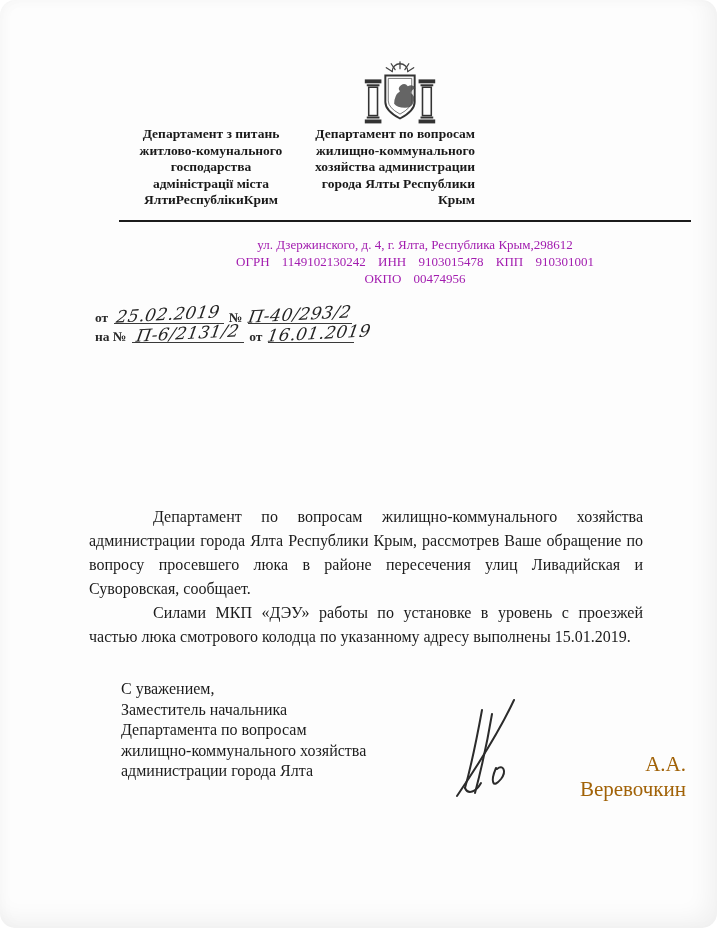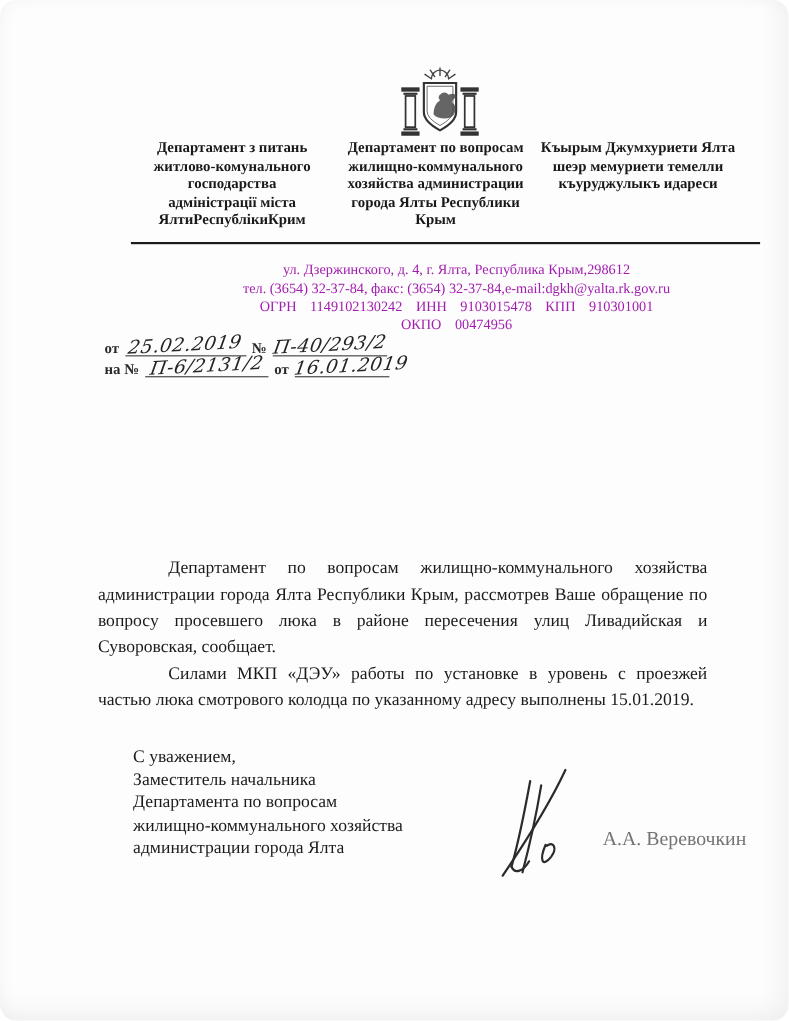--- a/index.html
+++ b/index.html
@@ -10,21 +10,21 @@
     color:#1f1f1f;
     box-shadow: inset -8px -8px 22px rgba(0,0,0,0.05), inset 4px 0 14px rgba(0,0,0,0.02);
     border-radius: 15px;
   }
   .emblem { position:absolute; left:356px; top:60px; width:88px; height:74px; }
   .org-col {
     position:absolute; top:126px; font-weight:bold; font-size:13.5px;
     line-height:16.5px; text-align:center; white-space:pre-line; color:#191919;
   }
   .col-uk  { left:110px; width:202px; }
-  .col-ru  { left:300px; width:192px; }
+  .col-ru  { left:283px; width:192px;text-align:right; }
   .col-crh { left:482px; width:196px; }
   .rule { position:absolute; left:119px; top:220px; width:572px; height:2px; background:#1c1c1c; }
   .contact {
     position:absolute; left:130px; top:237px; width:570px;
     text-align:center; font-size:13px; line-height:16.8px; color:#a21caf;
   }
   .spread { word-spacing:9px; }
   .refs { position:absolute; left:95px; top:306px; font-size:13.5px; color:#2a2a2a; }
   .ref-row { height:19px; white-space:nowrap; }
   .lbl { display:inline-block;font-weight:bold; }
@@ -46,21 +46,21 @@
     font-size:16px; line-height:24px; text-align:justify; color:#1b1b1b;
   }
   .body-text p { margin:0; text-indent:64px; }
   .closing {
     position:absolute; left:121px; top:679px; font-size:16px;
     line-height:20.5px; white-space:pre-line; color:#1b1b1b;
   }
   .sig { position:absolute; left:450px; top:690px; width:98px; height:114px; }
   .signer {
     position:absolute; left:548px; top:752px; width:138px;
-    font-size:18px; text-align:left; color:#737373;
+    font-size:21px; text-align:right; color:#a16207;
   }
 </style>
 </head>
 <body>
 
 <div class="page">
 
   <svg class="emblem" viewBox="0 0 90 74">
     <g stroke="#444" stroke-width="1.3" fill="none" stroke-linecap="round">
       <path d="M37,11 A8,8 0 0 1 53,11"></path>
@@ -92,29 +92,25 @@
   <div class="org-col col-uk">Департамент з питань
 житлово-комунального
 господарства
 адміністрації міста
 ЯлтиРеспублікиКрим</div>
   <div class="org-col col-ru">Департамент по вопросам
 жилищно-коммунального
 хозяйства администрации
 города Ялты Республики
 Крым</div>
-  <div class="org-col col-crh">Къырым Джумхуриети Ялта
-шеэр мемуриети темелли
-къуруджулыкъ идареси</div>
 
   <div class="rule"></div>
 
   <div class="contact">
     <div>ул. Дзержинского, д. 4, г. Ялта, Республика Крым,298612</div>
-    <div>тел. (3654) 32-37-84, факс: (3654) 32-37-84,e-mail:dgkh@yalta.rk.gov.ru</div>
     <div class="spread">ОГРН 1149102130242 ИНН 9103015478 КПП 910301001</div>
     <div class="spread">ОКПО 00474956</div>
   </div>
 
   <div class="refs">
     <div class="ref-row">
       <span class="lbl">от</span>
       <span class="slot slot-date1"><span class="hw">25.02.2019</span></span>
       <span class="lbl">№</span>
       <span class="slot slot-num1"><span class="hw">П-40/293/2</span></span>

